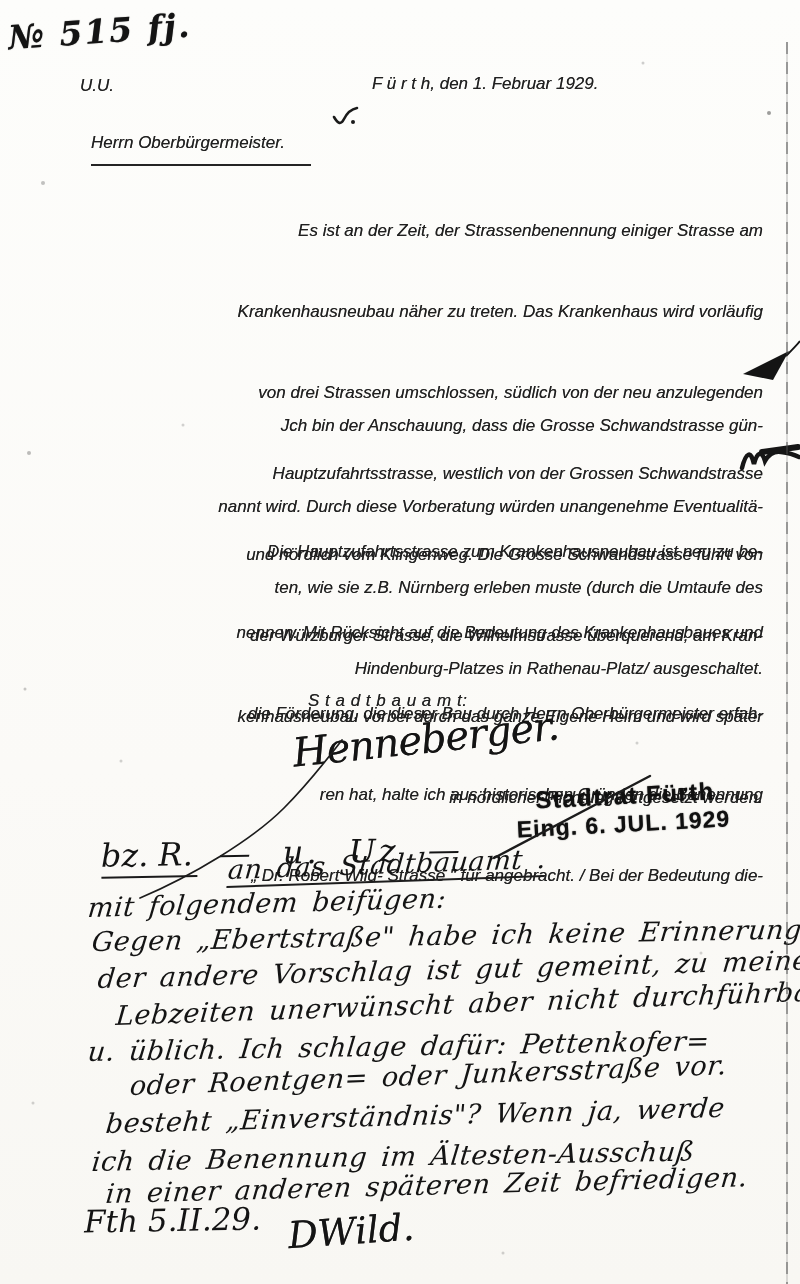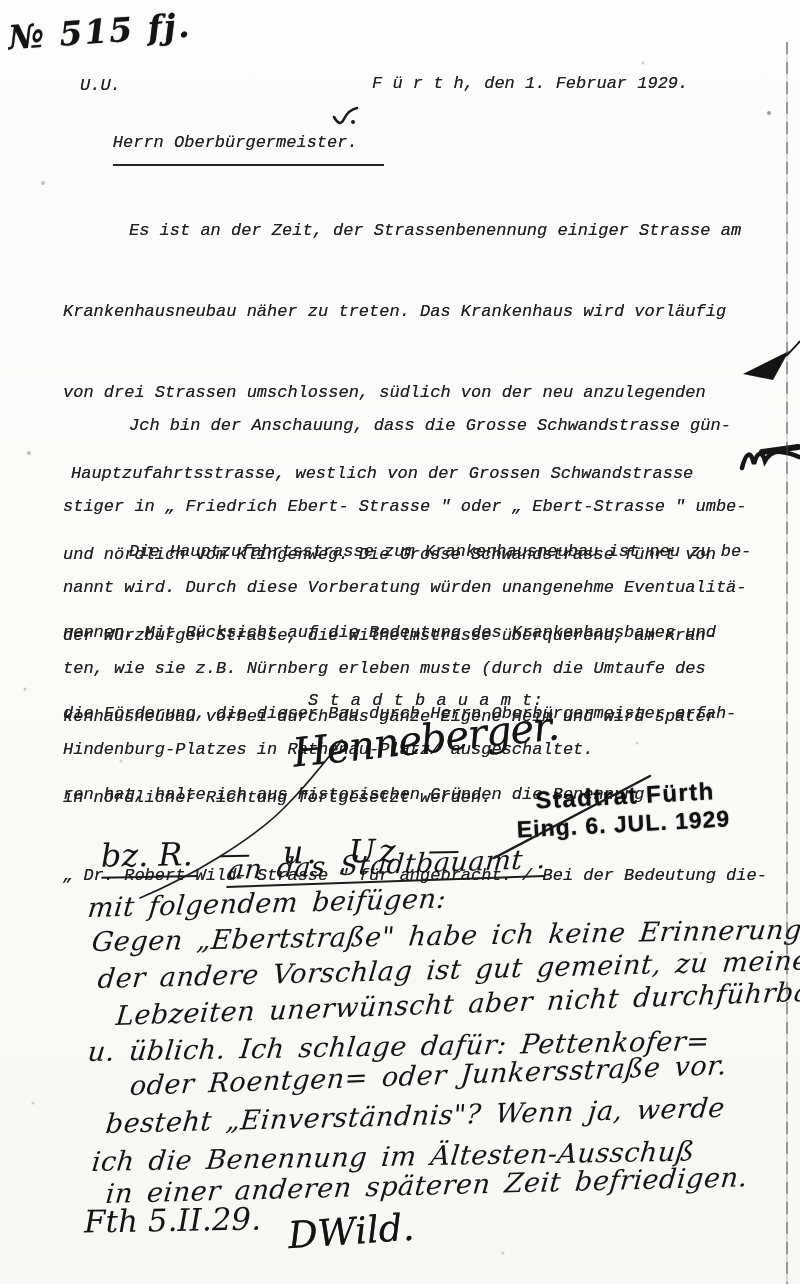--- a/index.html
+++ b/index.html
@@ -7,26 +7,27 @@
     width:800px;height:1284px;position:relative;overflow:hidden;
     background:#e9e7e2;
     font-family:"DejaVu Sans Mono",monospace;
   }
   .paper{
     position:absolute;left:0;top:0;width:800px;height:1284px;
     background:linear-gradient(180deg,#fdfdfb 0%,#fbfaf7 60%,#f8f7f3 100%);
   }
   
   .typed{
-    font-family:Liberation Mono, monospace;
+    font-family:Liberation Sans, sans-serif;
     font-style:italic;
     font-size:17px;line-height:27px;
     color:#202020;
     text-shadow:0 0 .6px rgba(25,25,25,.7);
     white-space:pre;
+    text-align:right;
   }
   .para{position:absolute;left:63px;width:700px;}
   .tline{height:27px;}
   .tline.indent{padding-left:66px;}
   .p1{top:163px;}
   .p1 .tline:nth-child(4){padding-left:8px;}
   .p2{top:358px;}
   .p3{top:484px;}
   .uu{position:absolute;left:80px;top:72px;}
   .dateline{position:absolute;left:372px;top:70px;}
@@ -125,21 +126,20 @@
     <div class="tline">von drei Strassen umschlossen, südlich von der neu anzulegenden</div>
     <div class="tline">Hauptzufahrtsstrasse, westlich von der Grossen Schwandstrasse</div>
     <div class="tline">und nördlich vom Klingenweg. Die Grosse Schwandstrasse führt von</div>
     <div class="tline">der Würzburger Strasse, die Wilhelmstrasse überquerend, am Kran-</div>
     <div class="tline">kenhausneubau vorbei durch das ganze Eigene Heim und wird später</div>
     <div class="tline">in nördlicher Richtung fortgesetzt werden.</div>
   </div>
 
   <div class="para p2 typed">
     <div class="tline indent">Jch bin der Anschauung, dass die Grosse Schwandstrasse gün-</div>
-    <div class="tline">stiger in „ Friedrich Ebert- Strasse " oder „ Ebert-Strasse " umbe-</div>
     <div class="tline">nannt wird. Durch diese Vorberatung würden unangenehme Eventualitä-</div>
     <div class="tline">ten, wie sie z.B. Nürnberg erleben muste (durch die Umtaufe des</div>
     <div class="tline">Hindenburg-Platzes in Rathenau-Platz/ ausgeschaltet.</div>
   </div>
 
   <div class="para p3 typed">
     <div class="tline indent">Die Hauptzufahrtsstrasse zum Krankenhausneubau ist neu zu be-</div>
     <div class="tline">nennen. Mit Rücksicht auf die Bedeutung des Krankenhausbaues und</div>
     <div class="tline">die Förderung, die dieser Bau durch Herrn Oberbürgermeister erfah-</div>
     <div class="tline">ren hat, halte ich aus historischen Gründen die Benennung</div>

